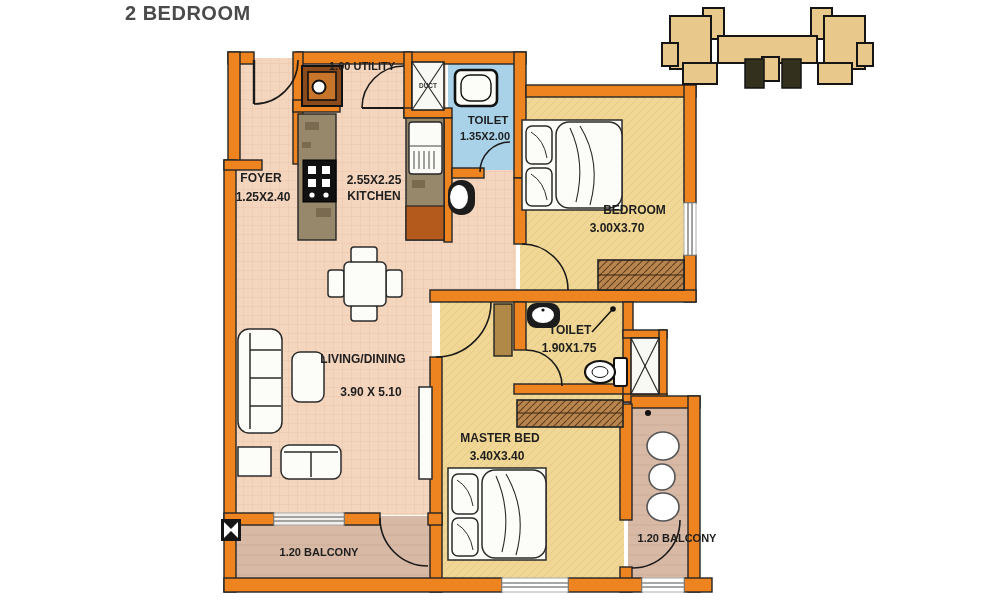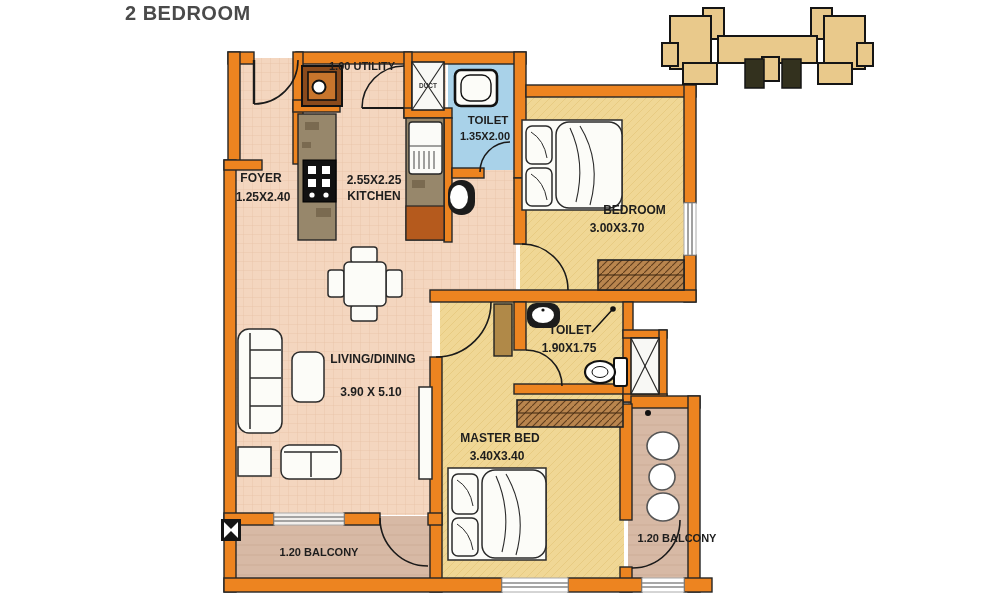--- a/index.html
+++ b/index.html
@@ -314,21 +314,21 @@
 
   <div class="lbl s12" style="left:261px;top:171px;">FOYER</div>
   <div class="lbl s12" style="left:263px;top:190px;">1.25X2.40</div>
 
   <div class="lbl s12" style="left:374px;top:154px;margin-top:35px;">KITCHEN</div>
   <div class="lbl s12" style="left:374px;top:173px;">2.55X2.25</div>
 
   <div class="lbl s12" style="left:617px;top:203px;padding-left:35px;">BEDROOM</div>
   <div class="lbl s12" style="left:617px;top:221px;">3.00X3.70</div>
 
-  <div class="lbl s12" style="left:373px;top:352px;">LIVING/DINING</div>
+  <div class="lbl s12" style="left:363px;top:352px;">LIVING/DINING</div>
   <div class="lbl s12" style="left:371px;top:385px;">3.90 X 5.10</div>
 
   <div class="lbl s12" style="left:570px;top:323px;">TOILET</div>
   <div class="lbl s12" style="left:569px;top:341px;">1.90X1.75</div>
 
   <div class="lbl s12" style="left:500px;top:431px;">MASTER BED</div>
   <div class="lbl s12" style="left:497px;top:449px;">3.40X3.40</div>
 
   <div class="lbl s11" style="left:319px;top:546px;">1.20 BALCONY</div>
   <div class="lbl s11" style="left:677px;top:532px;">1.20 BALCONY</div>

